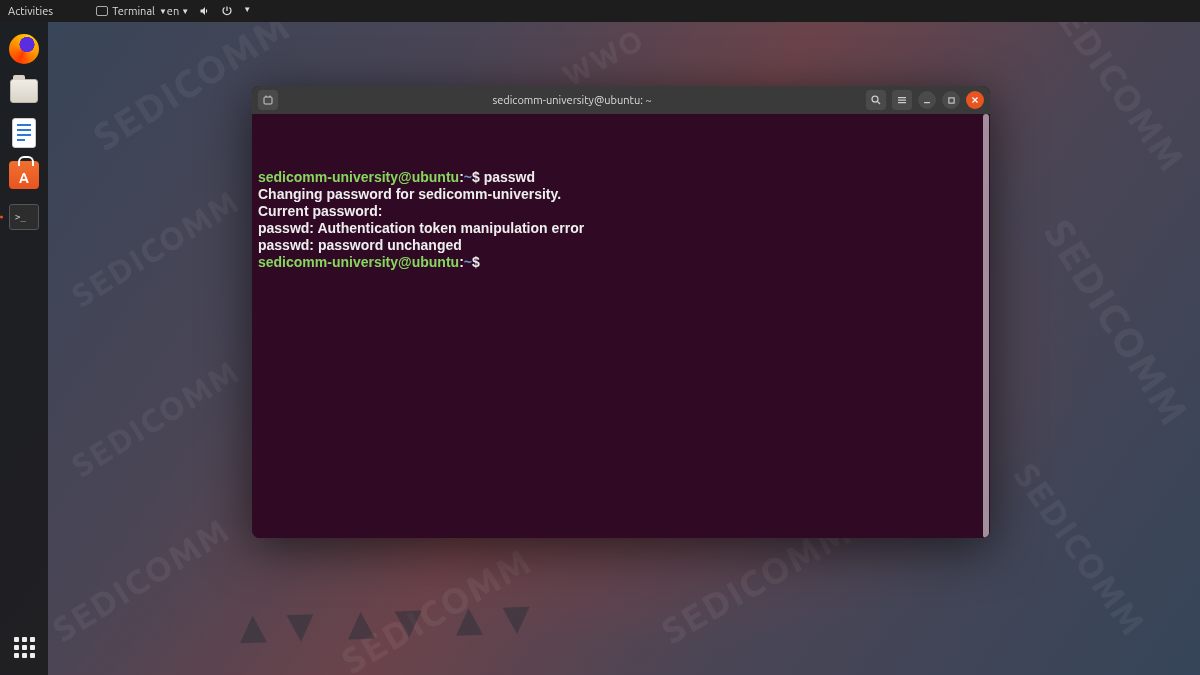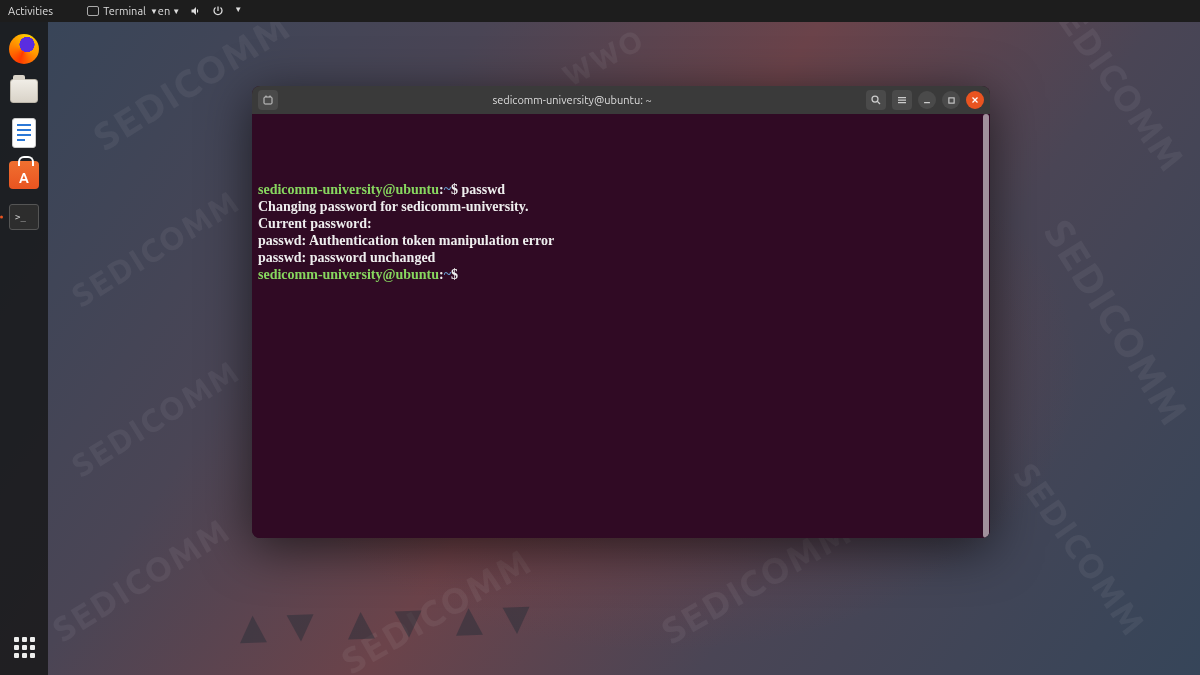--- a/index.html
+++ b/index.html
@@ -36,21 +36,21 @@
       position: relative;
       z-index: 100;
       height: 22px;
       background: #1d1d1d;
       color: #ddd;
       display: flex;
       align-items: center;
       font-size: 11px;
       padding: 0 8px;
     }
-    .topbar .left { display: flex; align-items: center; gap: 13px; }
+    .topbar .left { display: flex; align-items: center; gap: 22px; }
     .topbar .center { flex: 1; text-align: center; }
     .topbar .right { display: flex; align-items: flex-start; gap: 10px; }
     .term-menu { display: flex; align-items: center; gap: 4px; margin-left: 21px; }
     .term-menu .dropdown-arrow { font-size: 8px; }
     .sys-icon { display:inline-flex; align-items:center; }
 
     
     .dock {
       position: absolute;
       left: 0;
@@ -168,24 +168,24 @@
     }
     .title-btn.round { border-radius:50%; width:18px; height:18px; background:#4a4a4a; }
     .title-btn.close { background:#e95420; color:#fff; }
     .titlebar .title-text { flex:1; text-align:center; }
     .titlebar-right { display:flex; gap:6px; align-items:center; }
 
     .terminal-body {
       flex:1;
       background:#300a24;
       color:#eee;
-      font-family: Liberation Serif, serif;
+      font-family: Liberation Sans, sans-serif;
       font-size: 14px;
       line-height: 17px;
-      padding: 16px 6px;
+      padding: 4px 6px;
       white-space: pre;
       position:relative;
       font-weight:600;
     }
     .terminal-body .line { white-space: pre; }
     .prompt-user { color:#87d75f; }
     .prompt-host { color:#87d75f; }
     .prompt-colon { color:#eee; }
     .prompt-path { color:#6699cc; }
     .prompt-dollar { color:#eee; }

